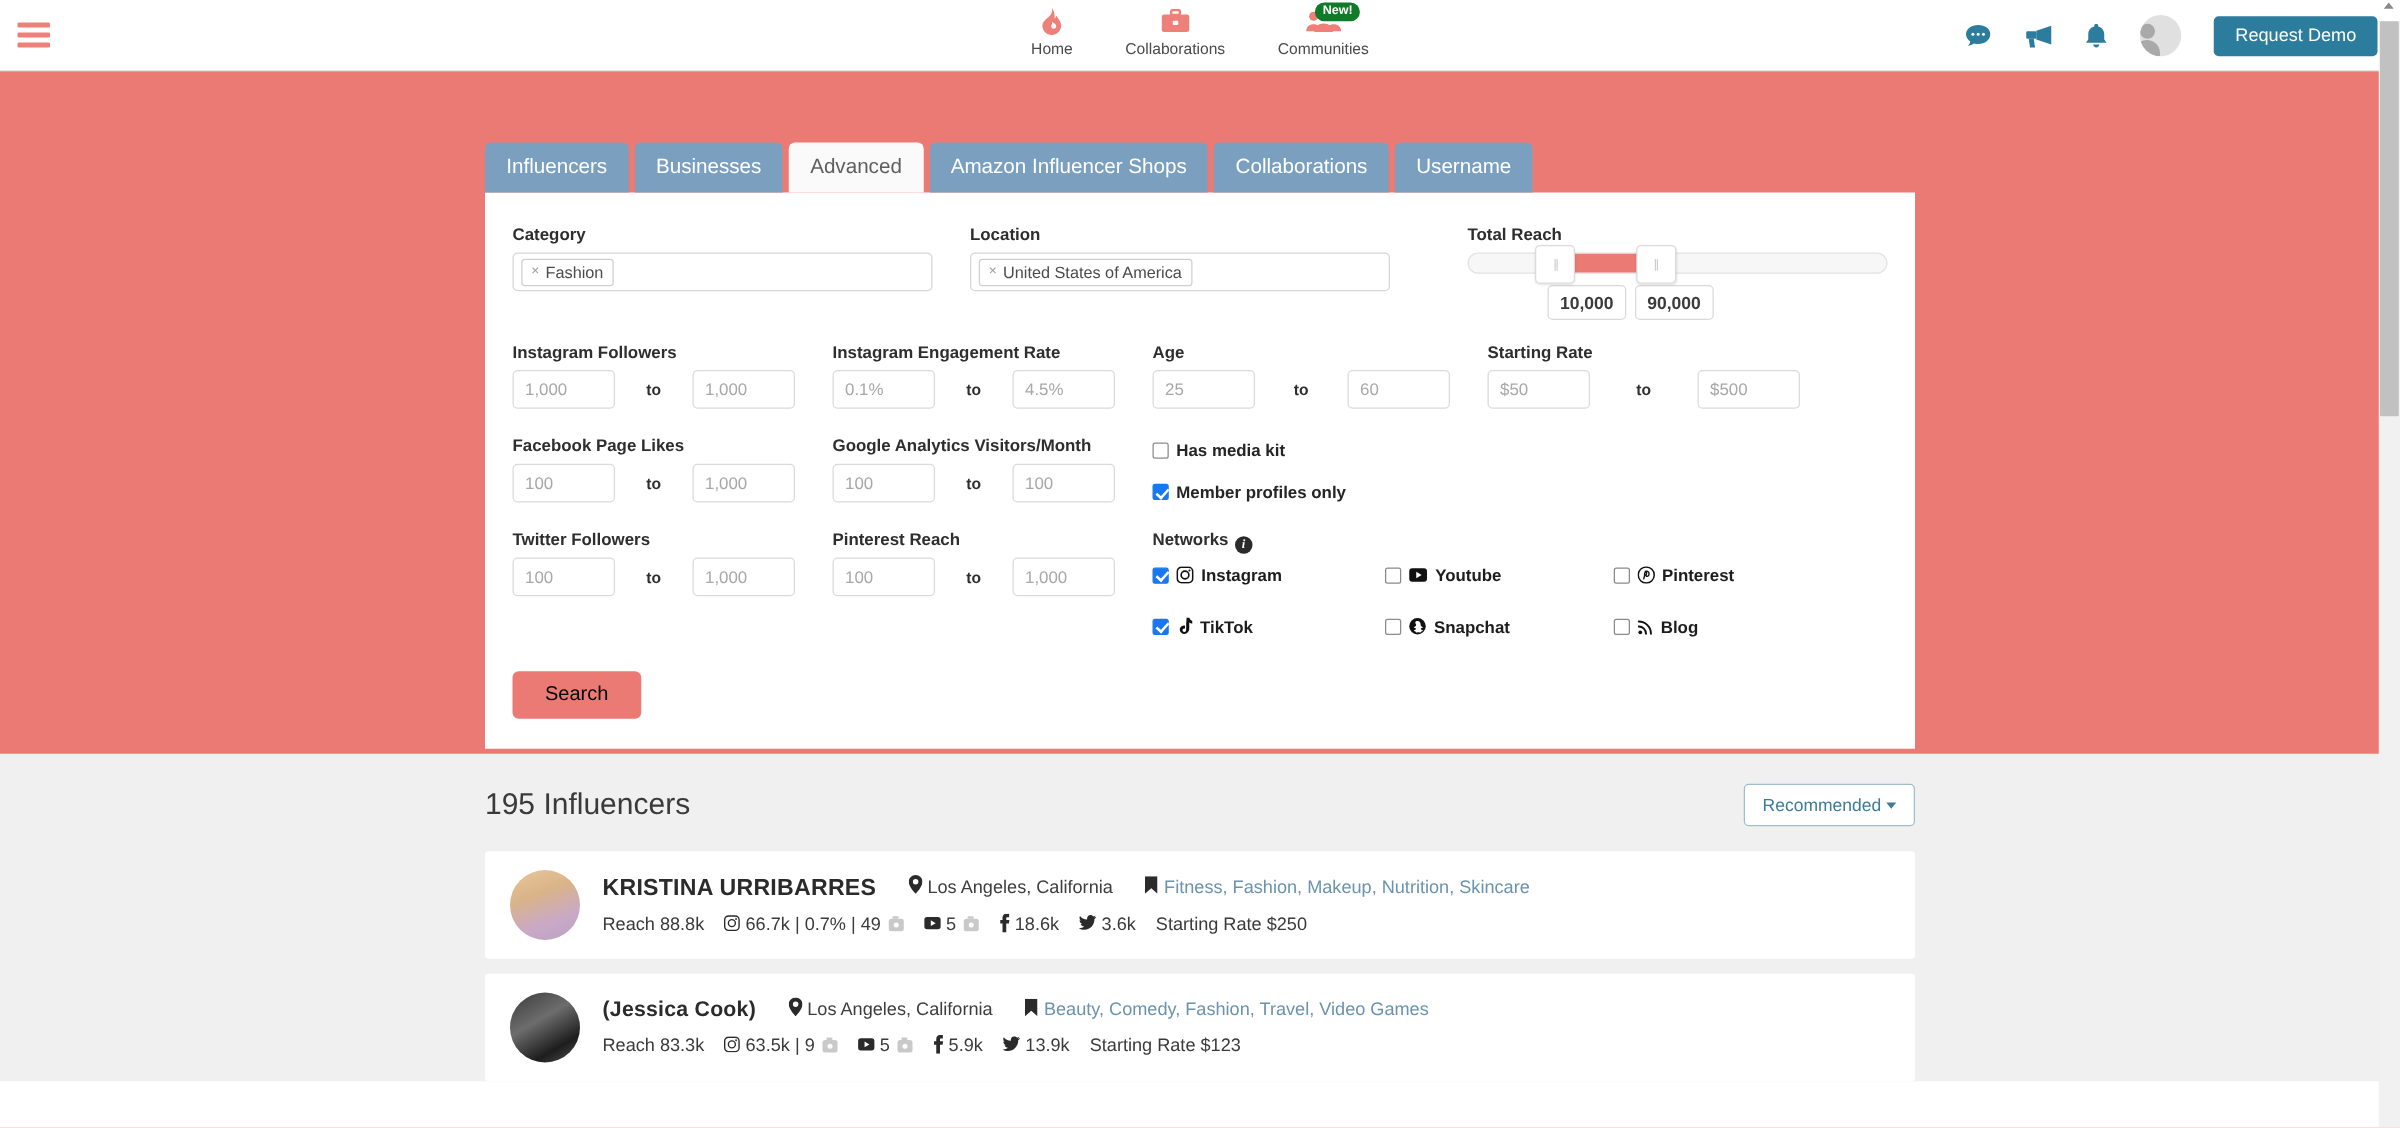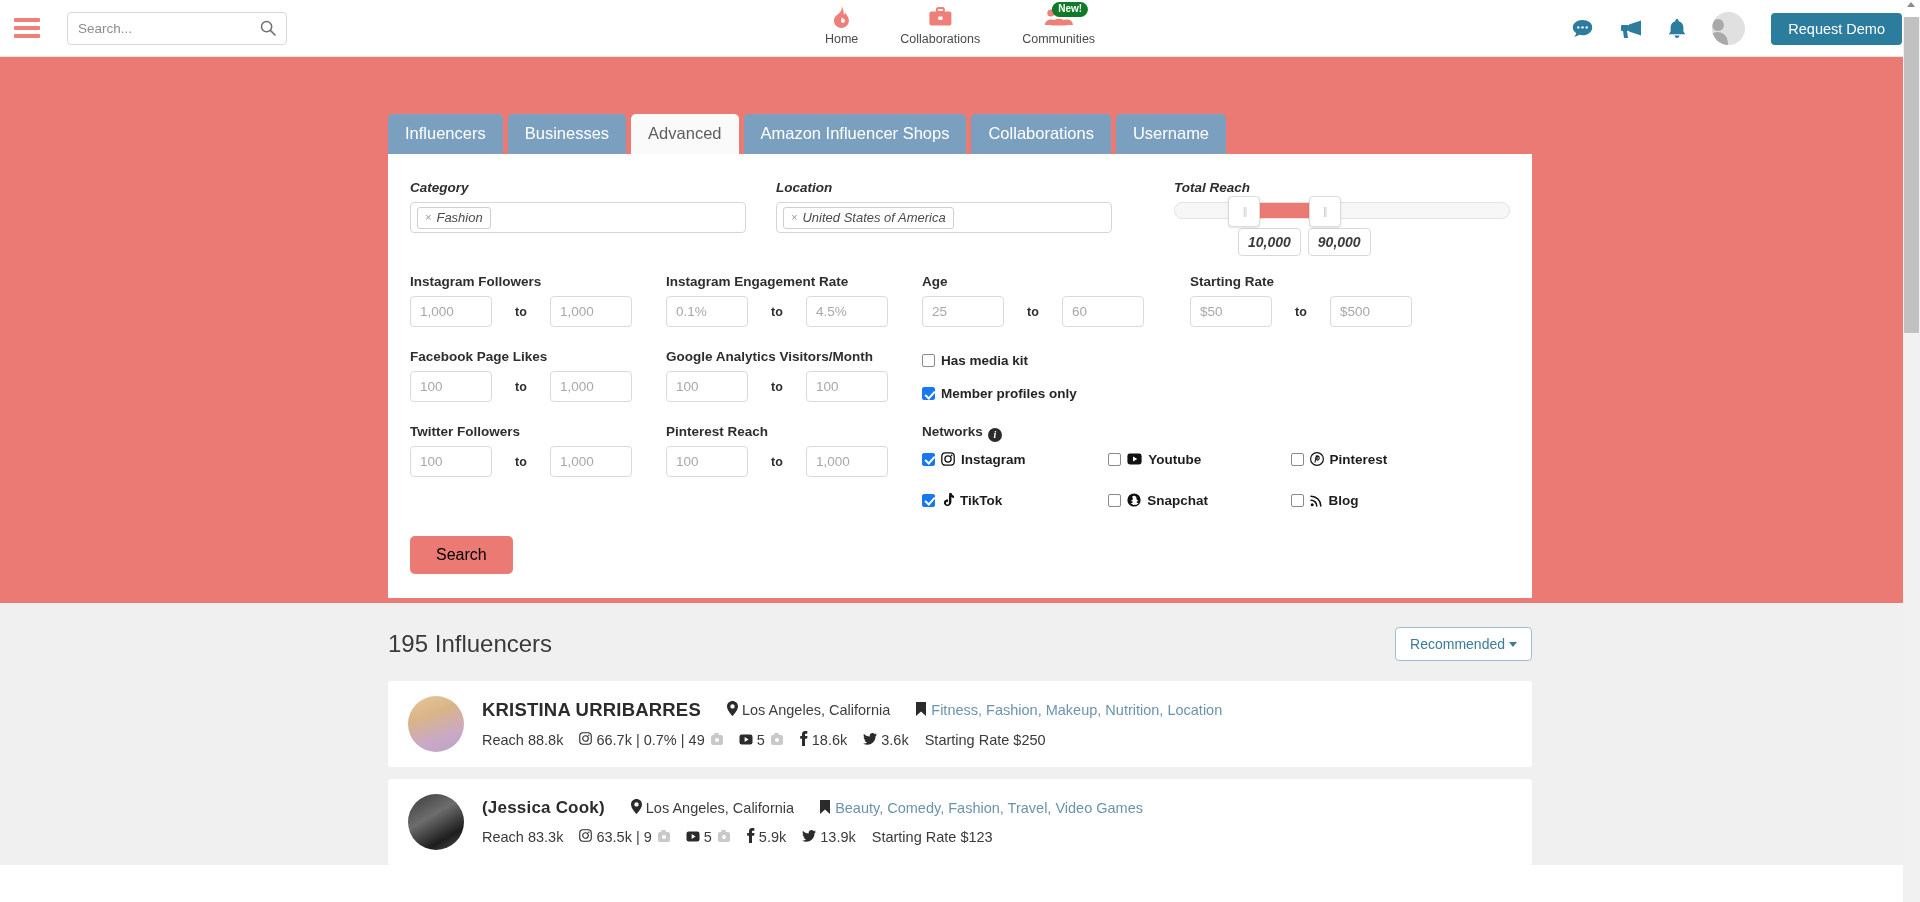--- a/index.html
+++ b/index.html
@@ -107,21 +107,21 @@
   .tokenbox {
     border: 1px solid #d6d6d6; border-radius: 4px; height: 31px;
     display: flex; align-items: center; padding: 0 6px; background: #fff;
   }
   .token {
     border: 1px solid #cfcfcf; border-radius: 3px; background: #fff;
     font-size: 13px; color: #4b4b4b; padding: 2px 7px 3px; display: flex; gap: 5px; align-items: center;
   }
   .token .x { color: #9a9a9a; font-size: 11px; cursor: pointer; }
 
-  .toprow { display: flex; gap: 30px; font-style: italic; }
+  .toprow { display: flex; gap: 30px; }
   .col-cat { width: 345px; }
   .col-loc { width: 345px; }
   .col-reach { width: 345px; margin-left: 32px; }
 
   
   .slider-track {
     position: relative; height: 17px; border-radius: 9px;
     background: #f7f7f7; border: 1px solid #e2e2e2; margin-top: 5px;
   }
   .slider-fill { position: absolute; top: 0; bottom: 0; left: 24%; right: 53%; background: #ec7a74; }
@@ -138,21 +138,21 @@
     font-size: 14px; font-weight: bold; color: #3b3b3b; padding: 5px 9px;
   }
 
   
   .grid { margin-top: 22px; display: flex; }
   .g-left { width: 226px; }
   .g-mid { width: 226px; margin-left: 30px; }
   .g-right { width: 238px; margin-left: 30px; }
   .g-far { width: 250px; margin-left: 30px; }
 
-  .rangerow { display: flex; align-items: center; gap: 0; }
+  .rangerow { display: flex; align-items: center; gap: 16px; }
   .inp {
     width: 82px; height: 31px; border: 1px solid #dadada; border-radius: 4px;
     font-size: 13.5px; padding: 0 9px; color: #555; outline: none;
     font-family: "Liberation Sans", sans-serif; background:#fff;
   }
   .inp::placeholder { color: #a8a8a8; }
   .to { font-size: 12.5px; font-weight: bold; color: #2e2e2e; width: 58px; text-align: center; }
 
   .cbrow { display: flex; align-items: center; gap: 6px; font-size: 13.5px; font-weight: bold; color: #252525; }
   .cb {
@@ -225,29 +225,20 @@
 
 <div class="page">
 
   <div class="header">
     <div class="hamburger">
       <span></span>
         <span></span>
         <span></span>
     </div>
 
-    <div class="search-wrap">
-      <input placeholder="Search..." style="">
-      <span class="search-ico">
-        <svg width="16" height="16" viewBox="0 0 16 16">
-            <circle cx="6.6" cy="6.6" r="5.1" fill="none" stroke="#6f6f6f" stroke-width="1.5"></circle>
-            <line x1="10.4" y1="10.4" x2="15" y2="15" stroke="#6f6f6f" stroke-width="1.6" stroke-linecap="round"></line>
-          </svg>
-      </span>
-    </div>
 
     <div class="nav-center">
       <div class="nav-item">
         <span class="nav-ico">
           <svg width="17" height="22" viewBox="0 0 17 22">
               <path d="M8.5 0C8.5 0 9.8 3.4 7.2 6.3 4.6 9.2 1 10.7 1 14.6 1 18.7 4.4 22 8.5 22s7.5-3.3 7.5-7.4c0-3.9-2.6-5.6-3.8-8.2-.4 1.5-1.4 2.4-1.4 2.4s.6-4.8-2.3-8.8z" fill="#ef8079"></path>
               <path d="M8.6 11.4c.7 1.6-.5 2.6-.5 3.6 0 1.1.9 1.9 2 1.9s2-.8 2-1.9c0-1.5-1.6-2.6-3.5-3.6z" fill="#fff"></path>
             </svg>
         </span>
         <span class="nav-label">Home</span>
@@ -545,21 +536,21 @@
                   </svg>
               </span>
               <span>Los Angeles, California</span>
             </span>
             <span class="cats">
               <span>
                 <svg width="10" height="14" viewBox="0 0 10 14">
                     <path d="M0 0h10v14L5 9.6 0 14z" fill="#2b2b2b"></path>
                   </svg>
               </span>
-              <span>Fitness, Fashion, Makeup, Nutrition, Location</span>
+              <span>Fitness, Fashion, Makeup, Nutrition, Skincare</span>
             </span>
           </div>
           <div class="row2">
             <span class="stat">
               <span>Reach</span>
               <span>88.8k</span>
             </span>
             <span class="stat">
               <span>
                 <svg width="13" height="13" viewBox="0 0 14 14">

